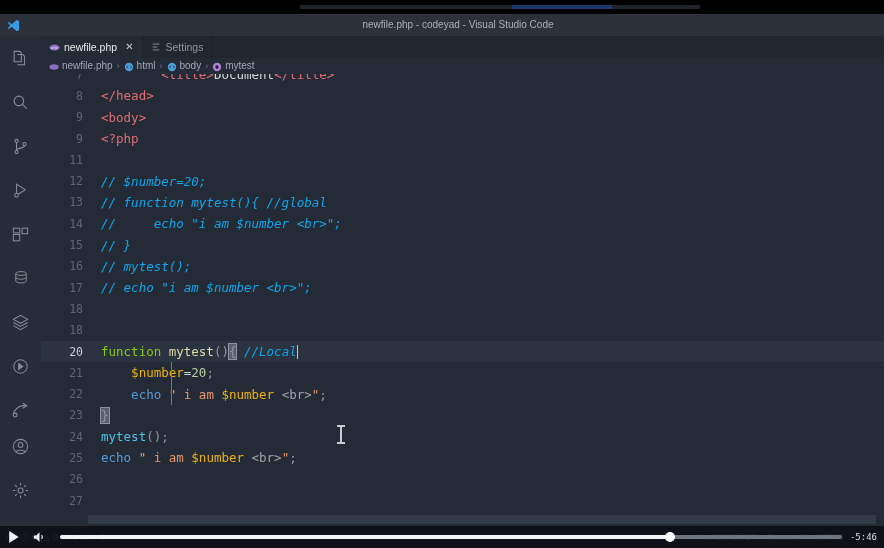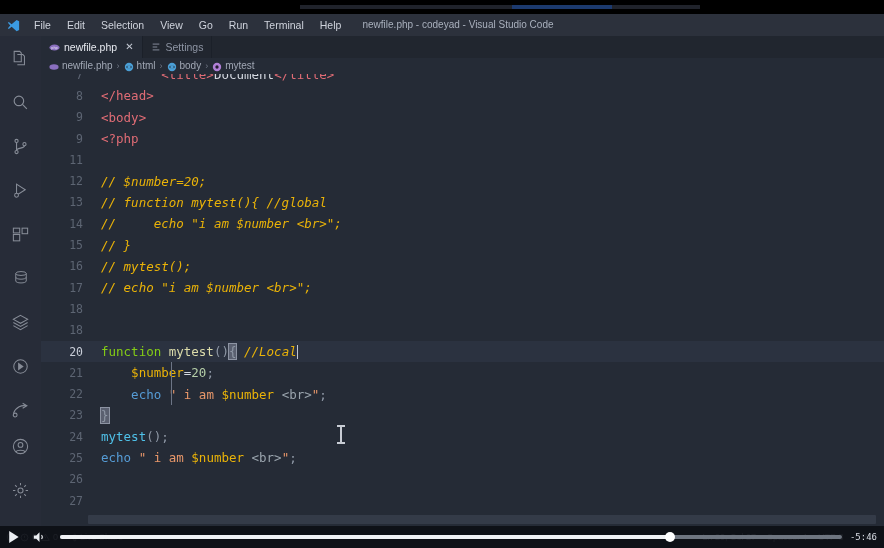--- a/index.html
+++ b/index.html
@@ -54,21 +54,21 @@
   .gutter{width:42px;text-align:right;padding-right:13px;color:#5d6573;font-size:11.5px;
     font-family:"DejaVu Sans Mono",monospace;flex:0 0 42px;}
   .coderow.current .gutter{color:#c9ced8;}
   .ln{padding-left:5px;}
 
   
   .t-tag{color:#e06c75;}
   .t-punct{color:#8f98a6;}
   .t-txt{color:#d4d8e0;}
   .t-php{color:#e06c75;}
-  .t-cmt{color:#eab308;font-style:italic;margin-top:32px;}
+  .t-cmt{color:#0ea5e9;font-style:italic;margin-top:32px;}
   .t-kw{color:#84cc16;}
   .t-fn{color:#dcdcaa;}
   .t-var{color:#eab308;}
   .t-op{color:#d4d8e0;}
   .t-num{color:#b5cea8;}
   .t-echo{color:#569cd6;}
   .t-str{color:#e8976a;}
   .t-brtag{color:#9aa4ad;}
   .t-call{color:#4fc1e9;}
 
@@ -109,30 +109,20 @@
     <div class="vid-top-bar"></div>
     <div class="vid-top-seg"></div>
   </div>
 
   <div class="titlebar">
     <div class="win-title">newfile.php - codeyad - Visual Studio Code</div>
     <div class="vs-logo">
       <svg width="15" height="15" viewBox="0 0 24 24">
           <path d="M17 3 L21 5 L21 19 L17 21 L9 14 L4.5 17.5 L3 16.5 L6.8 12 L3 7.5 L4.5 6.5 L9 10 Z" fill="#3b9ae1"></path>
         </svg>
-    </div>
-    <div class="menu">
-      <div class="menu-item">File</div>
-      <div class="menu-item">Edit</div>
-      <div class="menu-item">Selection</div>
-      <div class="menu-item">View</div>
-      <div class="menu-item">Go</div>
-      <div class="menu-item">Run</div>
-      <div class="menu-item">Terminal</div>
-      <div class="menu-item">Help</div>
     </div>
   </div>
 
   <div class="activitybar">
     <div class="act-ico">
       <svg width="19" height="19" viewBox="0 0 24 24" fill="none" stroke="#c2c8d2" stroke-width="1.3">
         <path d="M4 3h7l2 2v11H4z"></path>
           <path d="M8 7h7l2 2v11H8"></path>
         </svg>
     </div>

